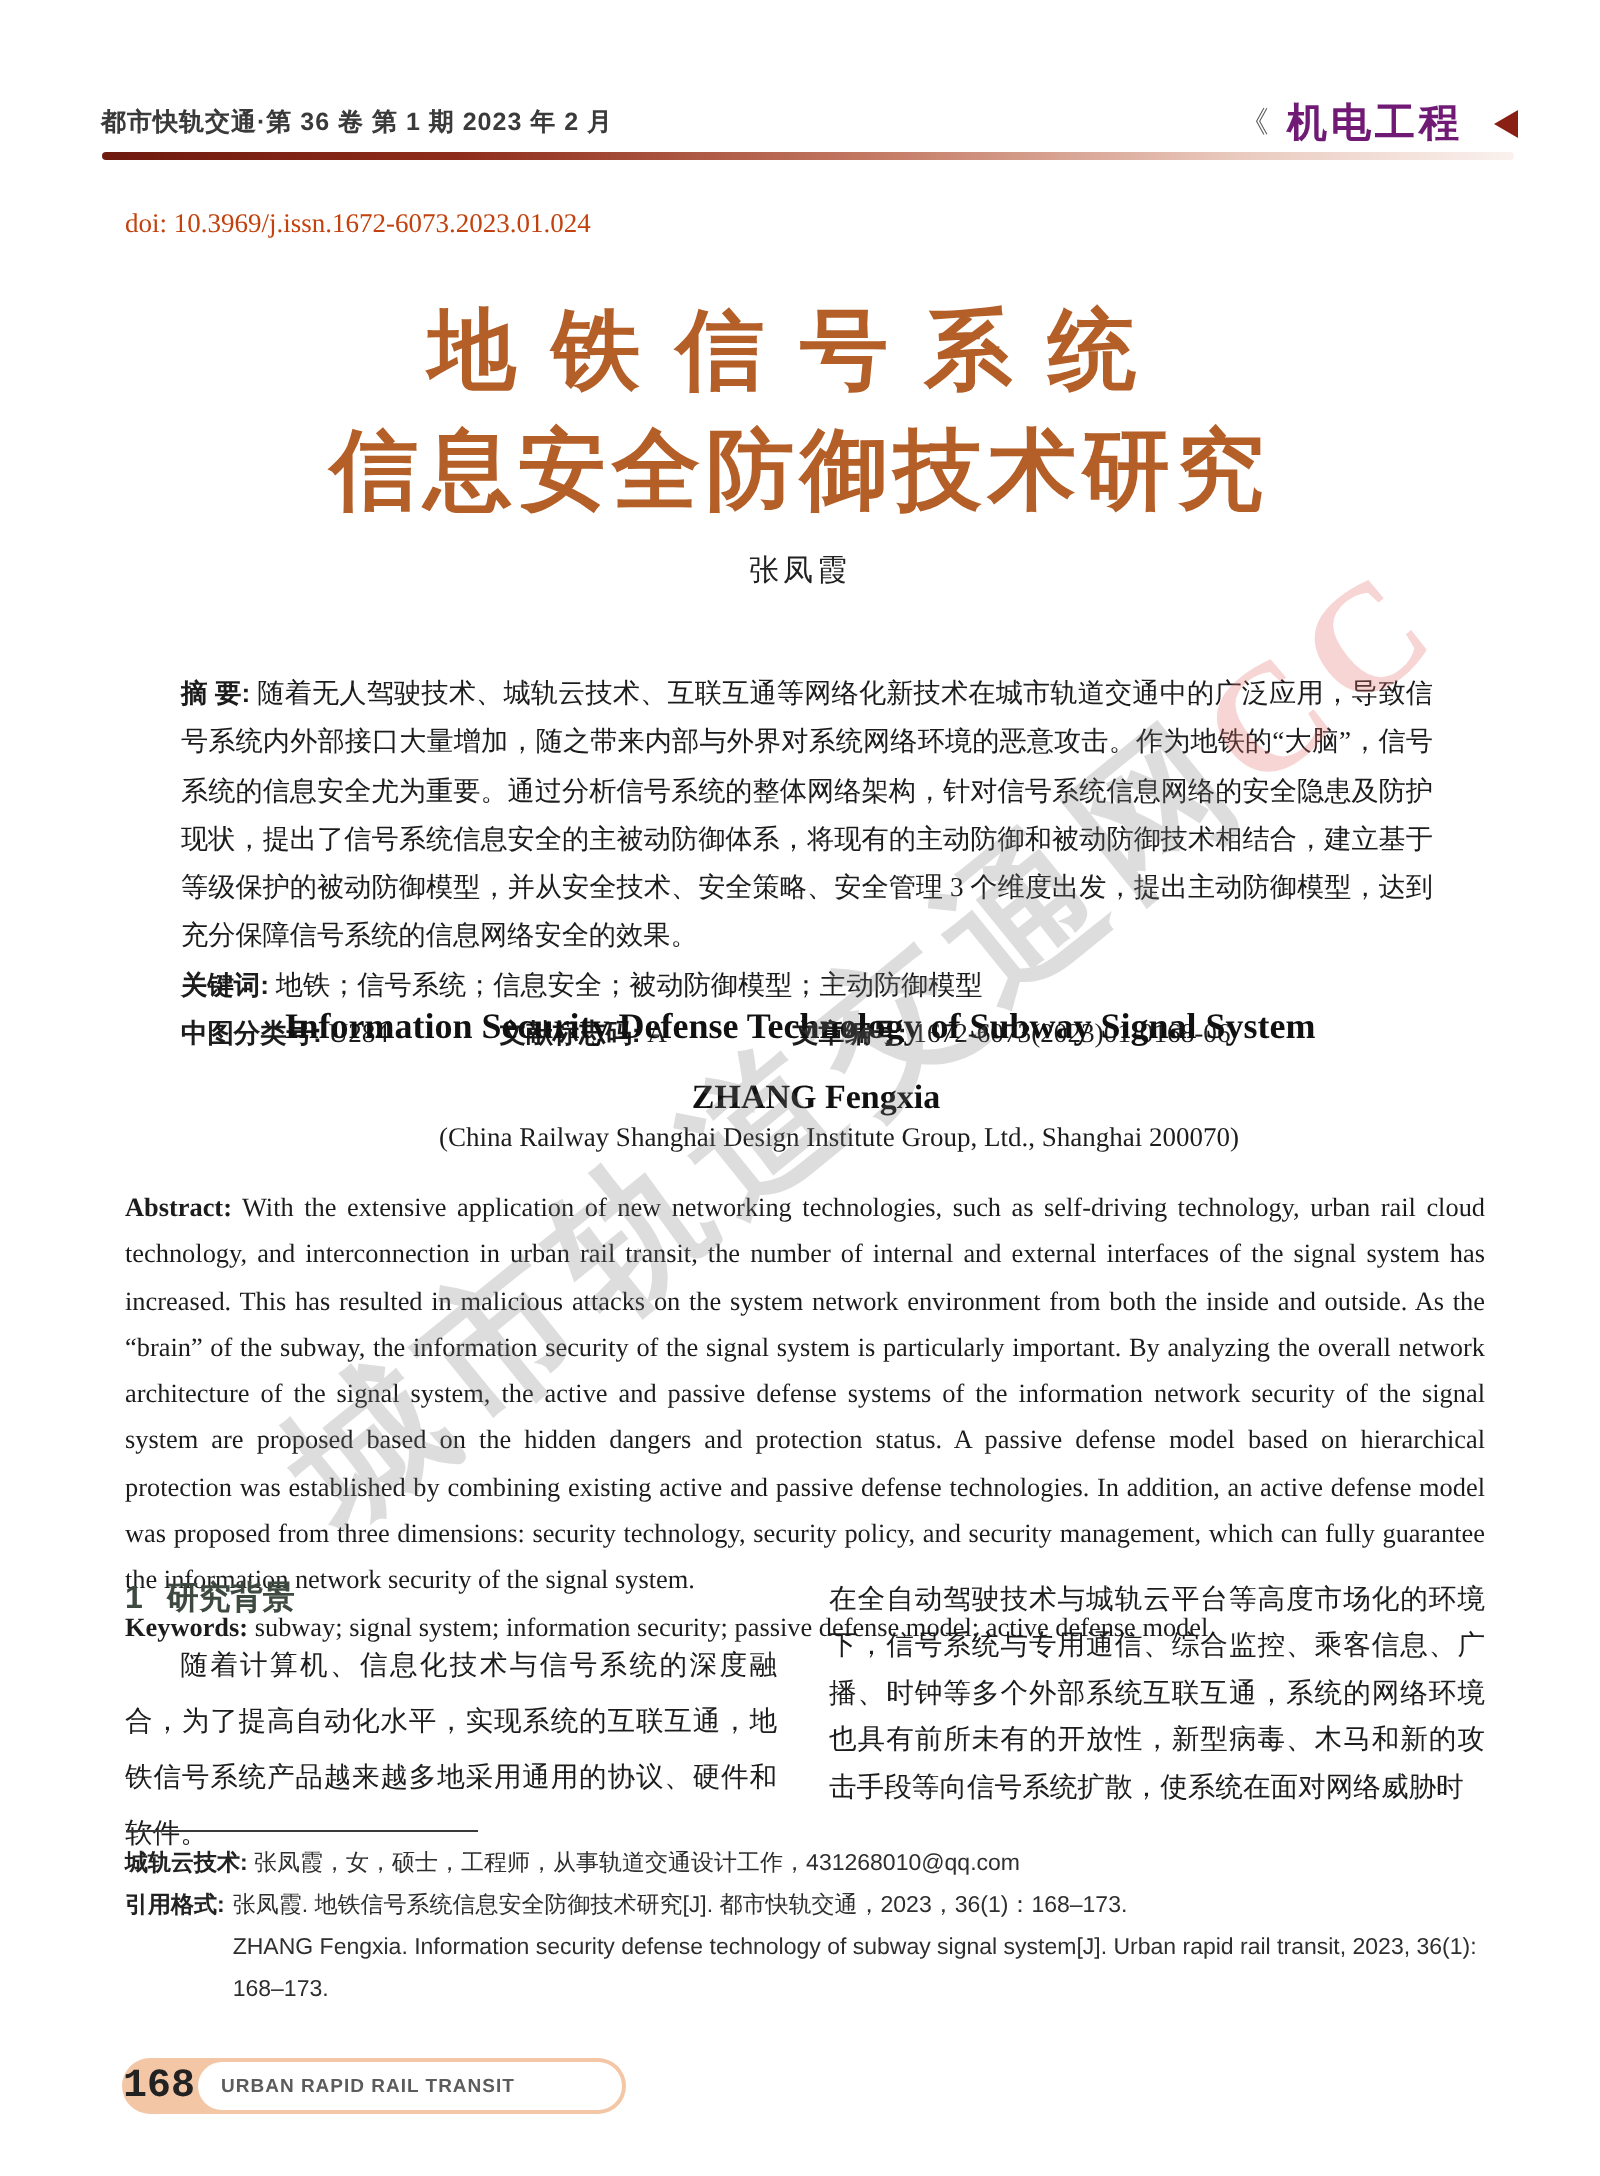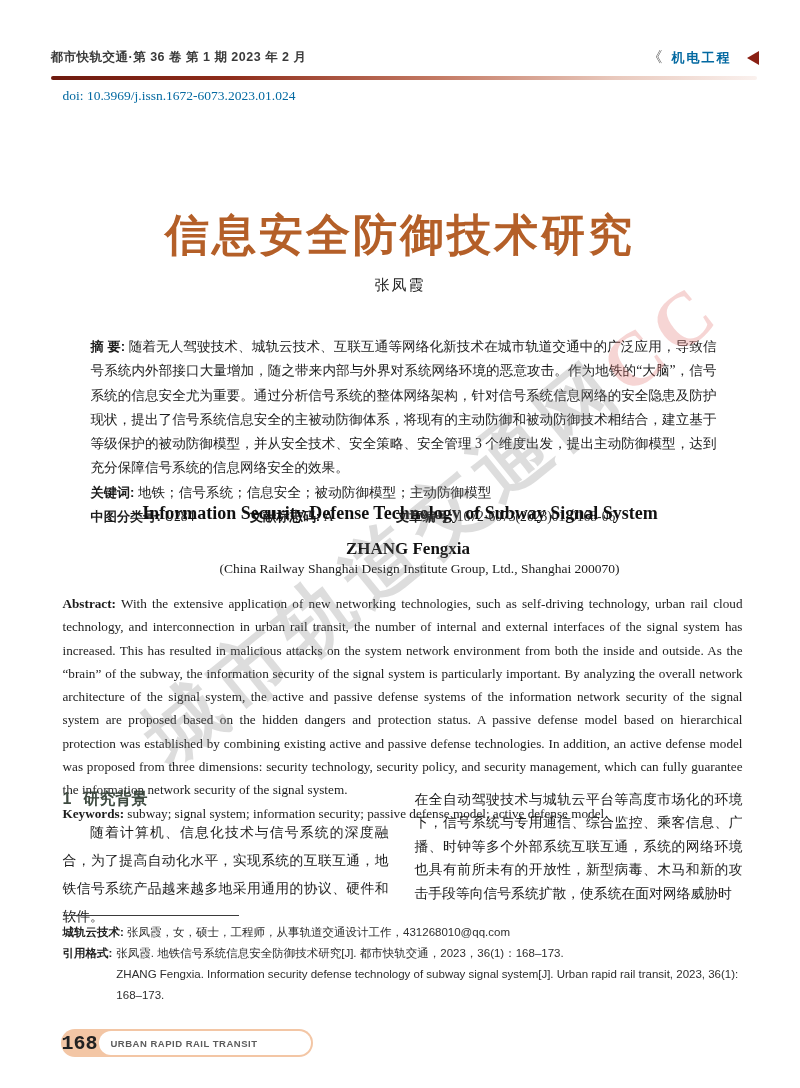--- a/index.html
+++ b/index.html
@@ -8,26 +8,26 @@
     position:relative; width:795px; height:1088px; margin:4px auto;
     background:#fff; overflow:hidden; color:#1e1e1e;
     font-family:"Liberation Serif","DejaVu Serif",serif;
   }
   
   .header-row { position:absolute; left:48px; top:44px; width:708px;
     display:flex; justify-content:space-between; align-items:center; }
   .journal-info { font-family:"Liberation Sans",sans-serif; font-size:12.5px; font-weight:bold; color:#3a3a3a; letter-spacing:0.5px; }
   .header-right { display:flex; align-items:center; gap:9px; }
   .section-mark { font-size:15px; color:#5a5a5a; }
-  .section-label { font-family:"Liberation Sans",sans-serif; font-size:13px; font-weight:bold; color:#0369a1; letter-spacing:2px; }
+  .section-label { font-family:"Liberation Sans",sans-serif; font-size:20px; font-weight:bold; color:#701a75; letter-spacing:2px; }
   .tri { width:0; height:0; border-top:7px solid transparent; border-bottom:7px solid transparent; border-right:12px solid #8a2014; margin-left:6px; }
   .head-rule { position:absolute; left:48px; top:72px; width:706px; height:4px; border-radius:2px;
     background:linear-gradient(to right,#6e1a0f 0%,#8e2c1a 25%,#c47a64 55%,#e9c9bd 80%,#faf1ee 100%); }
   
-  .doi { position:absolute; left:60px; top:84px; font-size:13.5px; color:#0369a1; }
+  .doi { position:absolute; left:60px; top:100px; font-size:13.5px; color:#c2410c; }
   
   .cn-title { position:absolute; left:0; width:100%; text-align:center; color:#b45f28; font-weight:bold; }
   .cn-title.l1 { top:142px; font-size:44px; letter-spacing:18px; }
   .cn-title.l2 { top:202px; font-size:44px; letter-spacing:3px; }
   .author-cn { position:absolute; left:0; top:272px; width:100%; text-align:center; font-size:15px; letter-spacing:2px; color:#222; }
   .affil-cn { position:absolute; left:0; top:299px; width:100%; text-align:center; font-size:13.5px; color:#222; }
   
   .abs-cn { position:absolute; left:88px; top:331px; width:626px; font-size:13.6px; line-height:24.3px; text-align:justify; color:#1c1c1c; }
   .abs-cn b, .abs-cn .lbl { font-family:"Liberation Sans",sans-serif; font-weight:bold; font-size:13.2px; }
   .clc-line { display:block; }
@@ -74,20 +74,21 @@
     <span class="header-right">
       <span class="section-mark">《</span>
       <span class="section-label">机电工程</span>
       <span class="tri"></span>
     </span>
   </div>
   <div class="head-rule"></div>
 
   <div class="doi">doi: 10.3969/j.issn.1672-6073.2023.01.024</div>
 
+  <div class="cn-title l1">地铁信号系统</div>
   <div class="cn-title l2">信息安全防御技术研究</div>
   <div class="author-cn">张凤霞</div>
 
   <div class="abs-cn">
     <p><b>摘  要:</b> <span>随着无人驾驶技术、城轨云技术、互联互通等网络化新技术在城市轨道交通中的广泛应用，导致信号系统内外部接口大量增加，随之带来内部与外界对系统网络环境的恶意攻击。作为地铁的“大脑”，信号系统的信息安全尤为重要。通过分析信号系统的整体网络架构，针对信号系统信息网络的安全隐患及防护现状，提出了信号系统信息安全的主被动防御体系，将现有的主动防御和被动防御技术相结合，建立基于等级保护的被动防御模型，并从安全技术、安全策略、安全管理 3 个维度出发，提出主动防御模型，达到充分保障信号系统的信息网络安全的效果。</span></p>
     <p><b>关键词:</b> <span>地铁；信号系统；信息安全；被动防御模型；主动防御模型</span></p>
     <p class="clc-line">
       <b>中图分类号:</b>
       <span>U284</span>
       <b class="pair2">文献标志码:</b>

